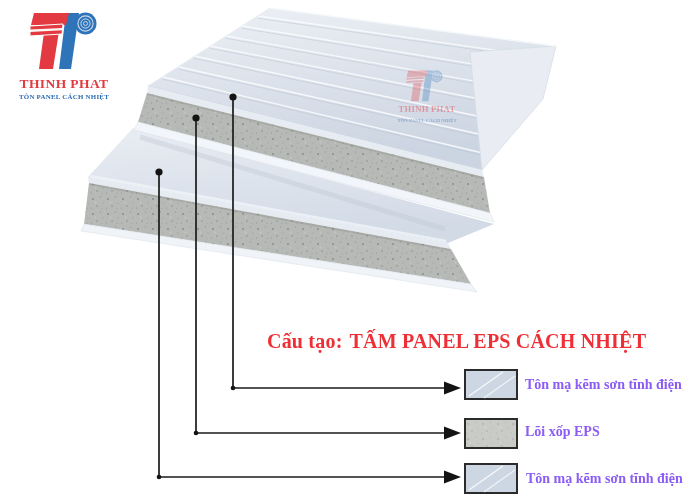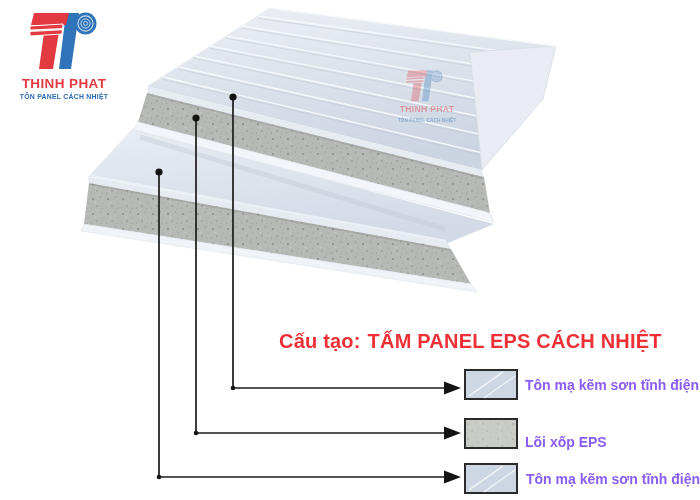--- a/index.html
+++ b/index.html
@@ -1,33 +1,33 @@
 <!DOCTYPE html>
 <html><head>
 <meta charset="utf-8">
 <style>
   html,body{margin:0;padding:0;background:#ffffff;}
   body{width:700px;height:500px;overflow:hidden;font-family:"Liberation Sans",sans-serif;}
-  .canvas{position:relative;width:700px;height:420px;background:#ffffff;}
+  .canvas{position:relative;width:700px;height:420px;background:#ffffff;font-family:Liberation Serif, serif;}
   .diagram-svg{position:absolute;left:0;top:0;width:700px;height:500px;}
   .logo{position:absolute;left:14px;top:8px;width:100px;height:100px;}
   .logo-mark{position:absolute;left:14px;top:2px;width:74px;height:62px;}
   .brand-name{position:absolute;left:4px;top:68px;width:92px;text-align:center;
     font-size:13.5px;font-weight:bold;color:#e23a40;letter-spacing:.4px;white-space:nowrap;}
   .brand-tagline{position:absolute;left:0px;top:85px;width:100px;text-align:center;
     font-size:6.9px;font-weight:bold;color:#2a6cb5;letter-spacing:.25px;white-space:nowrap;}
   .watermark-text{position:absolute;opacity:.42;text-align:center;white-space:nowrap;}
   .wm-brand{left:392px;top:104px;width:70px;font-size:8.6px;font-weight:bold;color:#e23a40;letter-spacing:.3px;}
   .wm-tagline{left:392px;top:118px;width:70px;font-size:4.8px;font-weight:bold;color:#2a6cb5;}
-  .figure-title{position:absolute;left:279px;top:330px;font-size:20px;font-weight:bold;
+  .figure-title{position:absolute;left:267px;top:330px;font-size:20px;font-weight:bold;
     color:#ee3036;white-space:nowrap;letter-spacing:.2px;}
   .figure-title .prefix{margin-right:7px;}
   .legend-label{position:absolute;font-size:14px;font-weight:bold;color:#8b5cf6;white-space:nowrap;}
   .legend-label.l1{left:525px;top:377px;}
-  .legend-label.l2{left:525px;top:434px;text-align:right;}
+  .legend-label.l2{left:525px;top:424px;text-align:right;}
   .legend-label.l3{left:526px;top:471px;}
 </style>
 </head>
 <body>
 
 <div class="canvas">
 
   <svg class="diagram-svg" viewBox="0 0 700 500">
     <defs>
       <linearGradient id="gUpperTop" x1="0" y1="0" x2="0.25" y2="1">

